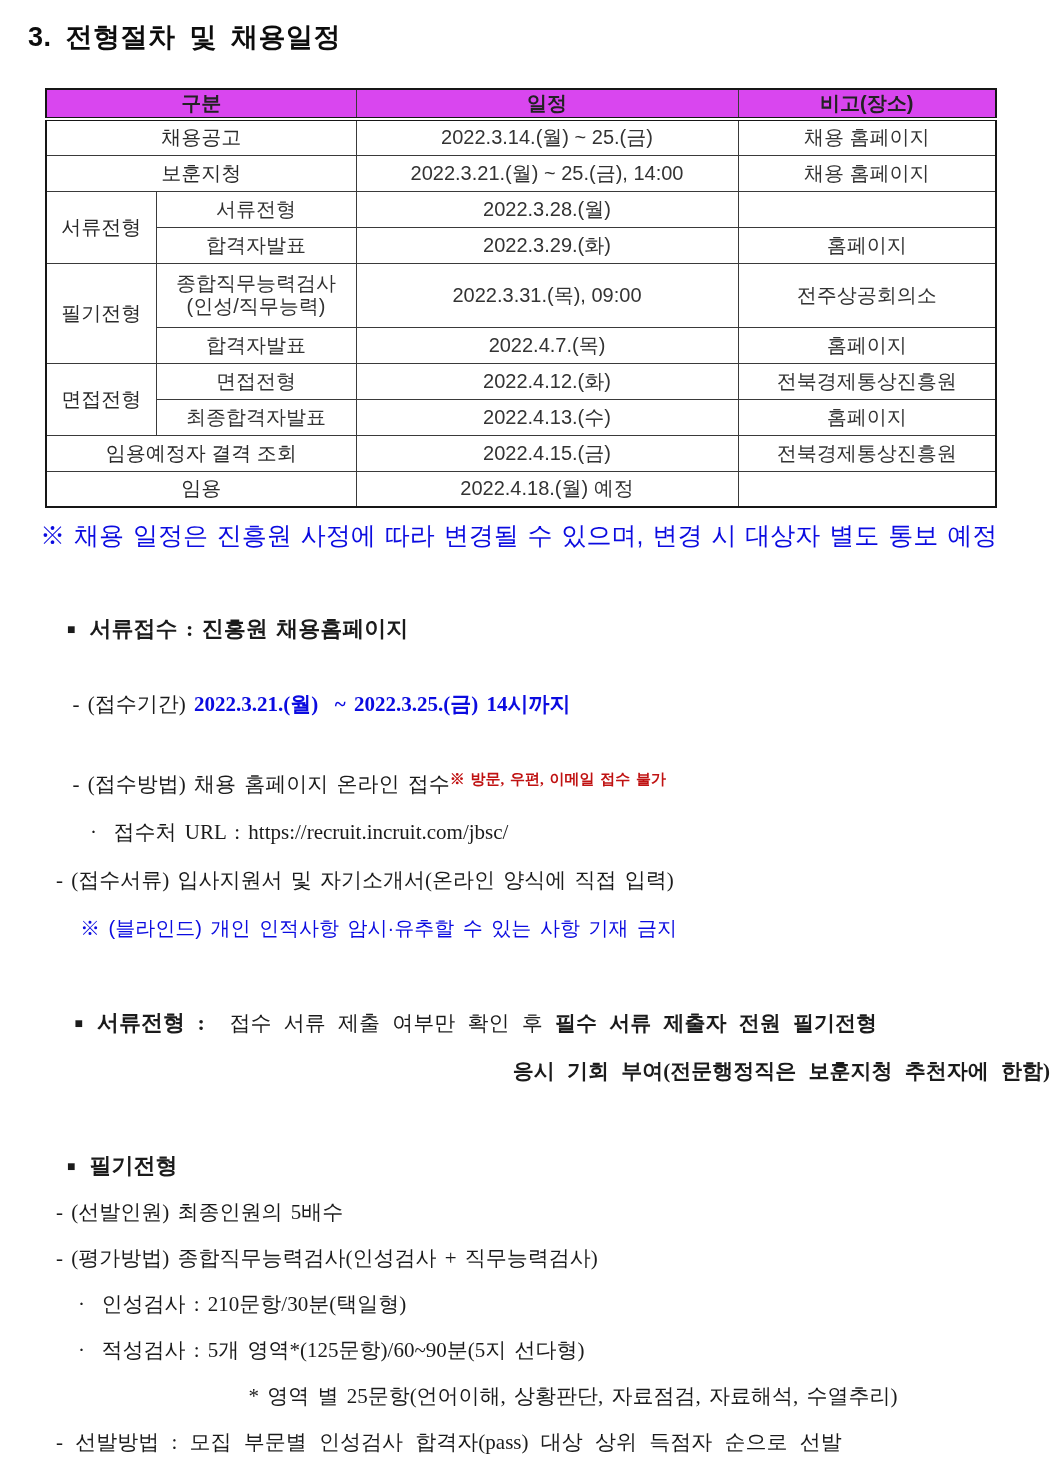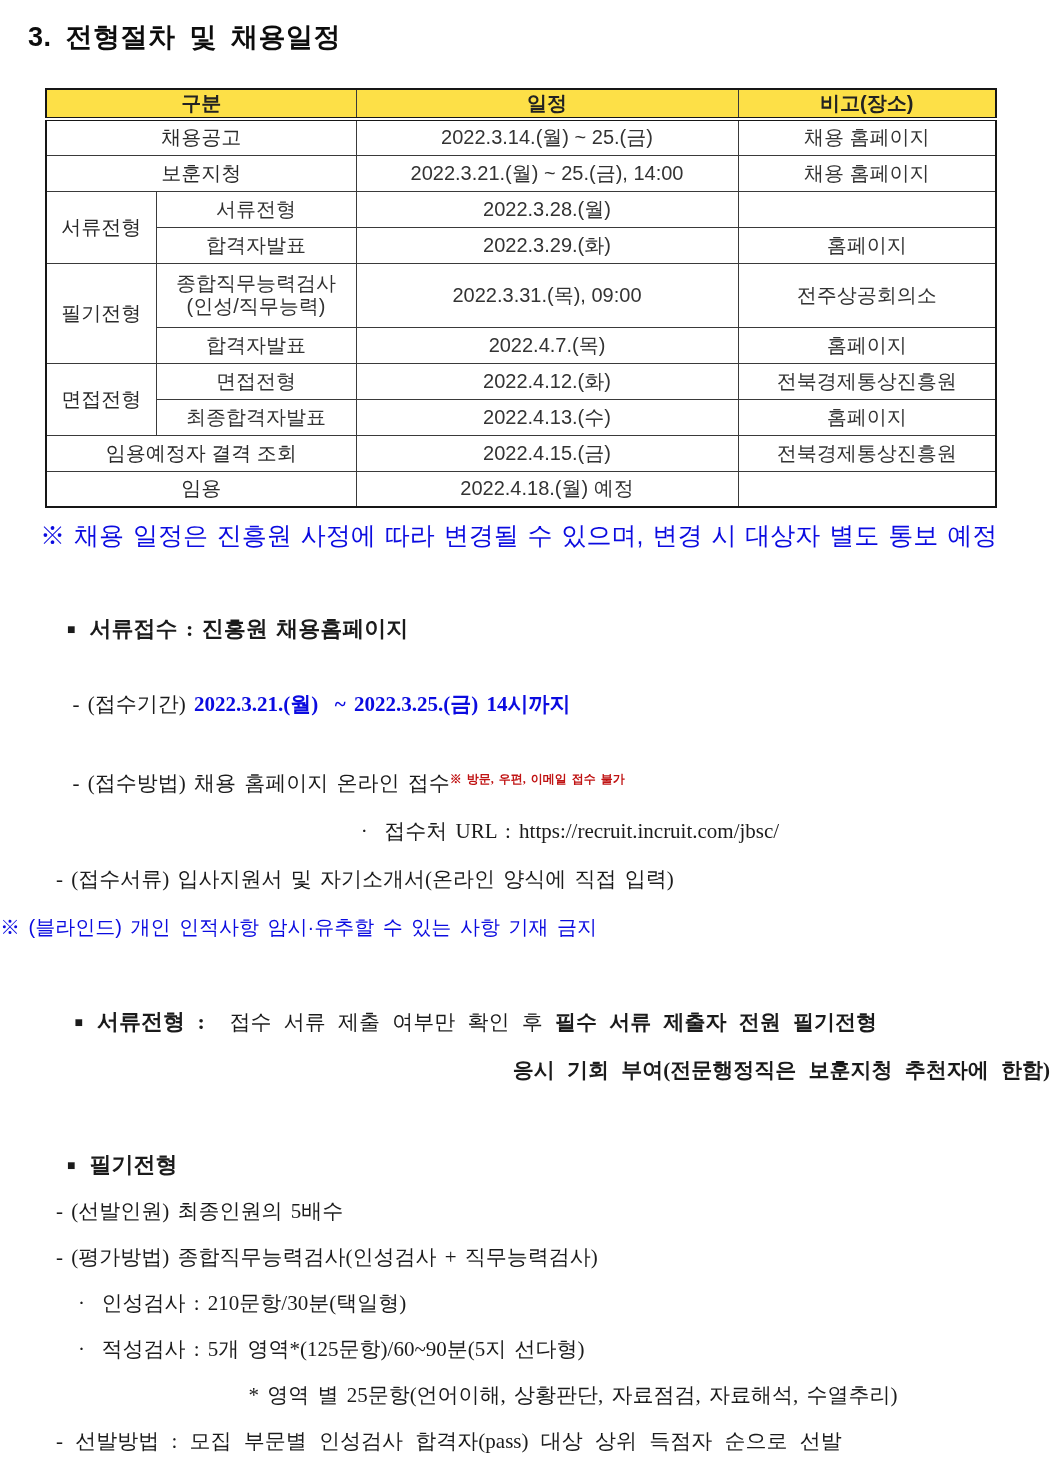--- a/index.html
+++ b/index.html
@@ -37,21 +37,21 @@
     border: 1px solid #3a3a3a;
     text-align: center;
     vertical-align: middle;
     font-size: 20px;
     font-weight: normal;
     padding: 0 4px;
     box-sizing: border-box;
     overflow: hidden;
   }
   table.sched th {
-    background: #fde047;
+    background: #d946ef;
     height: 24px;
     font-weight: bold;
     border-bottom: 4px double #161616;
     color: #222222;
   }
   tr.r-std  { height: 36px; }
   tr.r-tall { height: 64px; }
   td.c-bold { font-weight: bold; color: #2a2a2a; }
   td.c-two-line { line-height: 23px; }
   
@@ -76,42 +76,42 @@
   }
   .bullet-sq {
     display: inline-block;
     font-size: 14px;
     vertical-align: 2px;
     margin-right: 14px;
   }
   .blue-serif-bold { color: #0b0be0; font-weight: bold; }
   .red-sup {
     font-family: "Liberation Serif", serif;
-    font-size: 12px;
+    font-size: 15px;
     font-weight: bold;
     color: #c01212;
     vertical-align: 7px;
     word-spacing: 2px;
   }
   .blue-sans {
     font-family: "Liberation Sans", sans-serif;
     color: #0b0be0;
   }
   .bold-part { font-weight: bold; text-align: right; }
   .wide-words { word-spacing: 7px; }
   
   .mt-sec  { margin-top: 40px; }
   .mt-line { margin-top: 21px; }
   .mt-line-sm { margin-top: 19px; }
   .ml-dash   { margin-left: 56px; }
   .ml-head   { margin-left: 50px; }
-  .ml-url    { margin-left: 90px; text-align: center; }
+  .ml-url    { margin-left: 90px; }
   .ml-dot    { margin-left: 78px; }
   .ml-star   { margin-left: 96px; text-align: center; }
-  .ml-blind  { }
+  .ml-blind  { margin-left: 80px; }
   .ml-cont   { margin-left: 230px; }
 </style>
 </head>
 <body>
 
 <div class="doc-title">3. 전형절차 및 채용일정</div>
 
 <table class="sched">
   <colgroup>
     <col style="width:110px">

